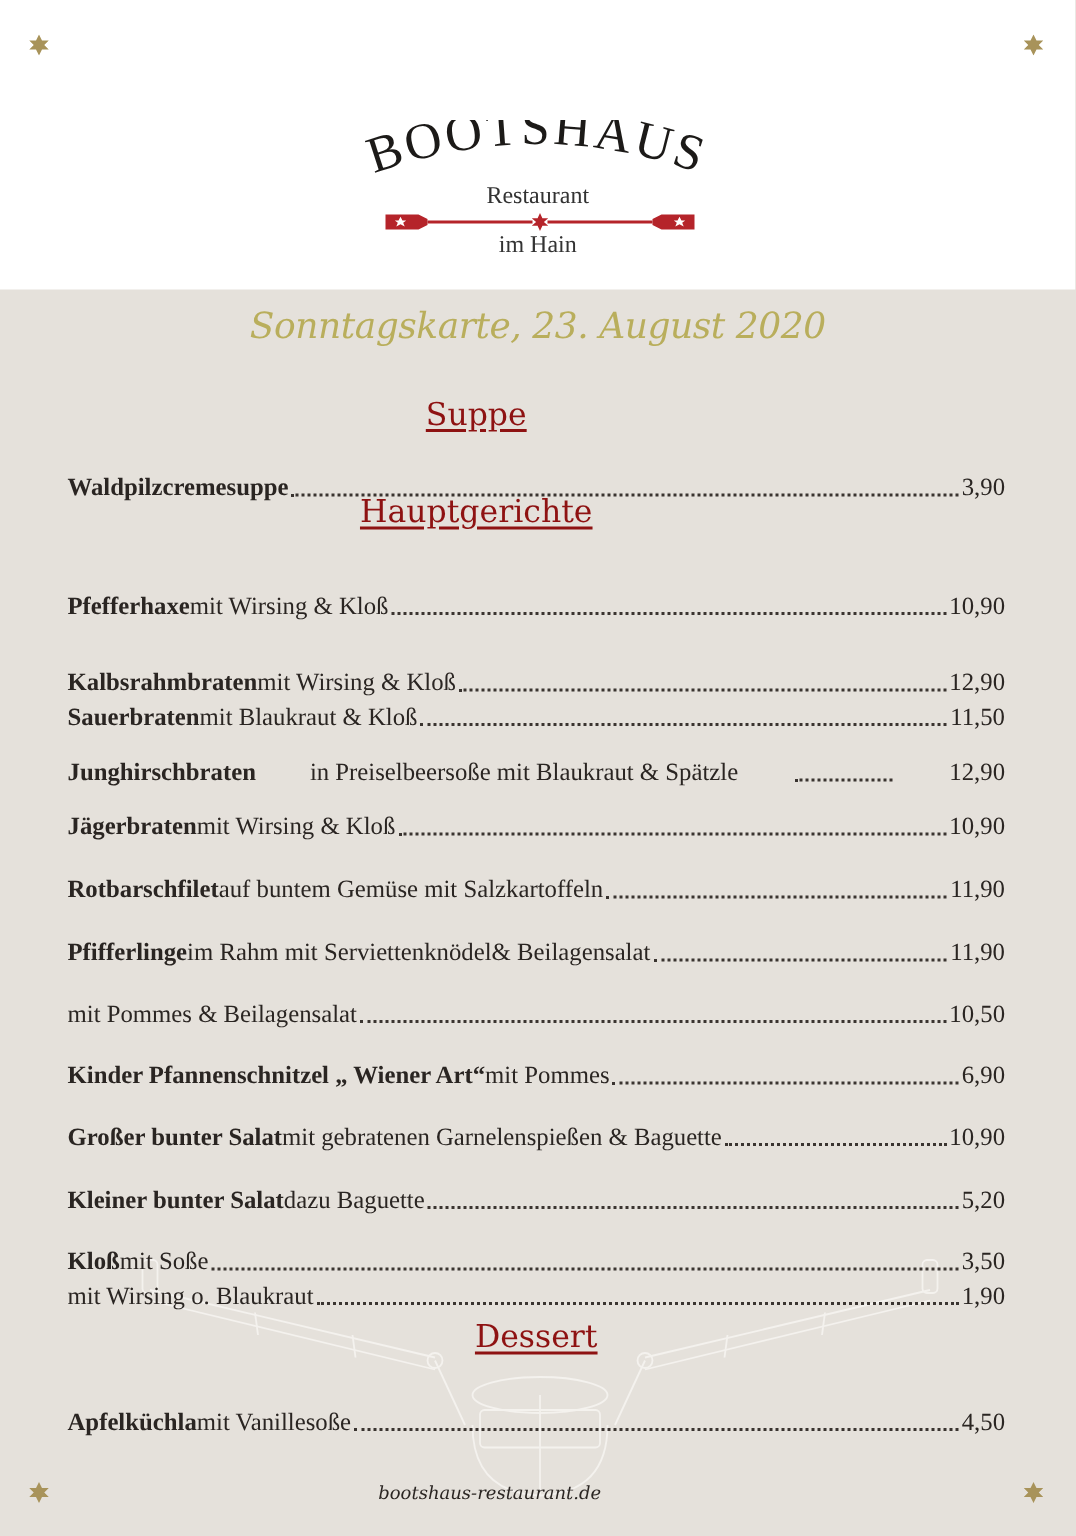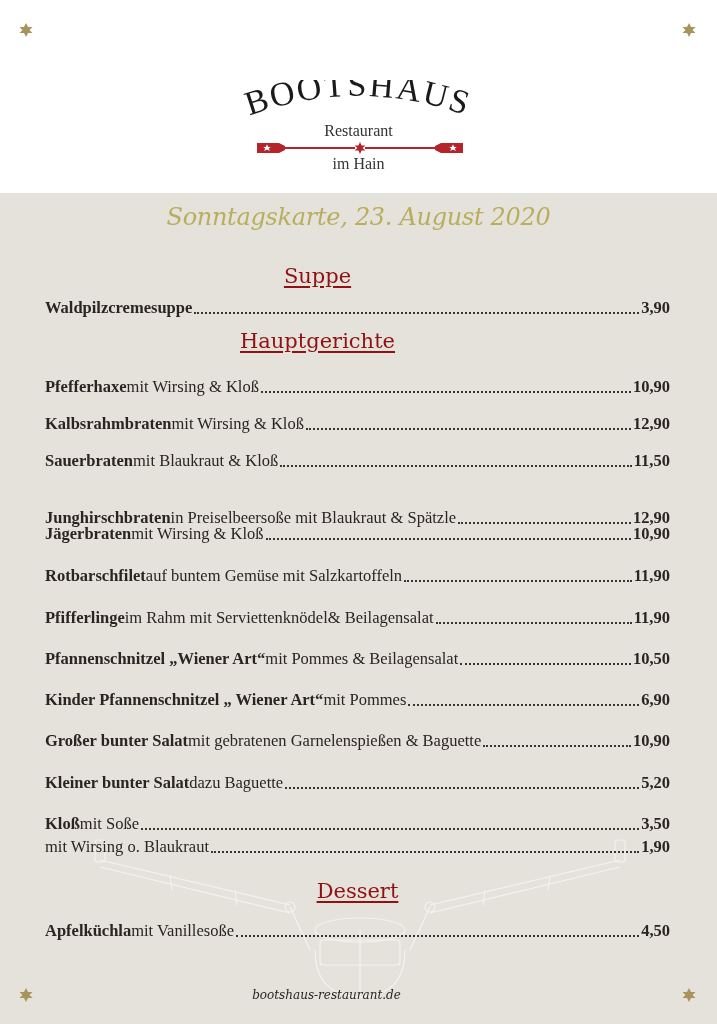--- a/index.html
+++ b/index.html
@@ -54,21 +54,21 @@
       font-family: "Liberation Serif", serif; font-size: 16.5px; line-height: 20px;
       color: #2a2522; white-space: nowrap;
     }
     .row .name { font-weight: bold; }
     .row .desc { font-weight: normal; }
     .row .dots {
       flex: 1; overflow: hidden; margin: 0 2px;
       border-bottom: 2px dotted #3a3430; height: 0; align-self: flex-end;
       margin-bottom: 4px;
     }
-    .row .price { font-weight: bold; }
+    .row .price { font-weight: normal; margin-top: 17px; }
     .boat {
       position: absolute; left: 60px; top: 835px; width: 600px; height: 165px;
       pointer-events: none;
     }
     .footer {
       position: absolute; left: 0; top: 988px; width: 653px; text-align: center;
       font-family: "DejaVu Serif", serif; font-style: italic; font-size: 12px;
       color: #2a2522;
     }
   </style>
@@ -152,33 +152,33 @@
 </div>
 
 <div class="section-heading" style="top:329px;">Hauptgerichte</div>
 
 <div class="row" style="top:377px;">
   <span class="name">Pfefferhaxe</span>
   <span class="desc"> mit Wirsing &amp; Kloß </span>
   <span class="dots"></span>
   <span class="price">10,90</span>
 </div>
-<div class="row" style="top:414px;">
+<div class="row" style="top:428px;">
   <span class="name">Kalbsrahmbraten</span>
   <span class="desc"> mit Wirsing &amp; Kloß </span>
   <span class="dots"></span>
   <span class="price">12,90</span>
 </div>
 <div class="row" style="top:451px;">
   <span class="name">Sauerbraten</span>
   <span class="desc"> mit Blaukraut &amp; Kloß </span>
   <span class="dots"></span>
   <span class="price">11,50</span>
 </div>
-<div class="row" style="top:508px;">
+<div class="row" style="top:488px;gap:36px;">
   <span class="name">Junghirschbraten</span>
   <span class="desc"> in Preiselbeersoße mit Blaukraut &amp; Spätzle</span>
   <span class="dots"></span>
   <span class="price">12,90</span>
 </div>
 <div class="row" style="top:524px;">
   <span class="name">Jägerbraten</span>
   <span class="desc"> mit Wirsing &amp; Kloß </span>
   <span class="dots"></span>
   <span class="price">10,90</span>
@@ -189,21 +189,20 @@
   <span class="dots"></span>
   <span class="price">11,90</span>
 </div>
 <div class="row" style="top:608px;">
   <span class="name">Pfifferlinge</span>
   <span class="desc"> im Rahm mit Serviettenknödel&amp; Beilagensalat</span>
   <span class="dots"></span>
   <span class="price">11,90</span>
 </div>
 <div class="row" style="top:649px;">
-  <span class="name">Pfannenschnitzel „Wiener Art“</span>
   <span class="desc"> mit Pommes &amp; Beilagensalat</span>
   <span class="dots"></span>
   <span class="price"> 10,50</span>
 </div>
 <div class="row" style="top:690px;">
   <span class="name">Kinder Pfannenschnitzel „ Wiener Art“</span>
   <span class="desc"> mit Pommes  </span>
   <span class="dots"></span>
   <span class="price"> 6,90</span>
 </div>

